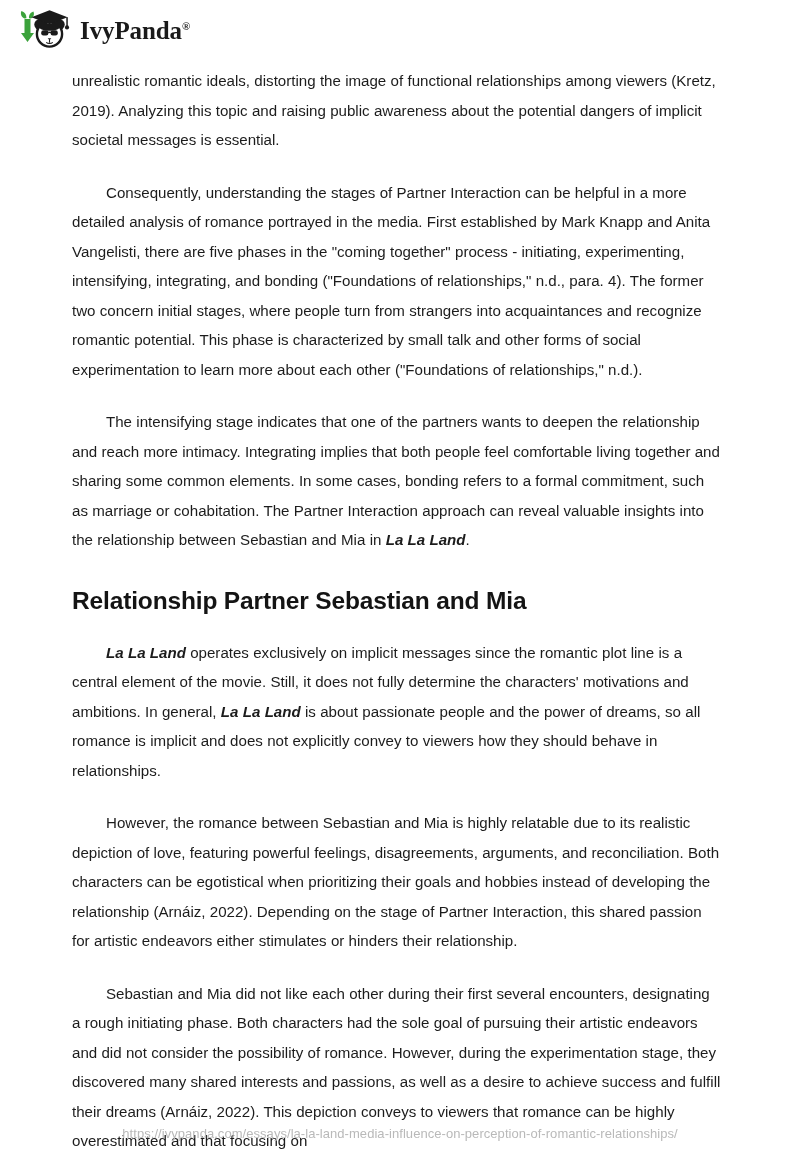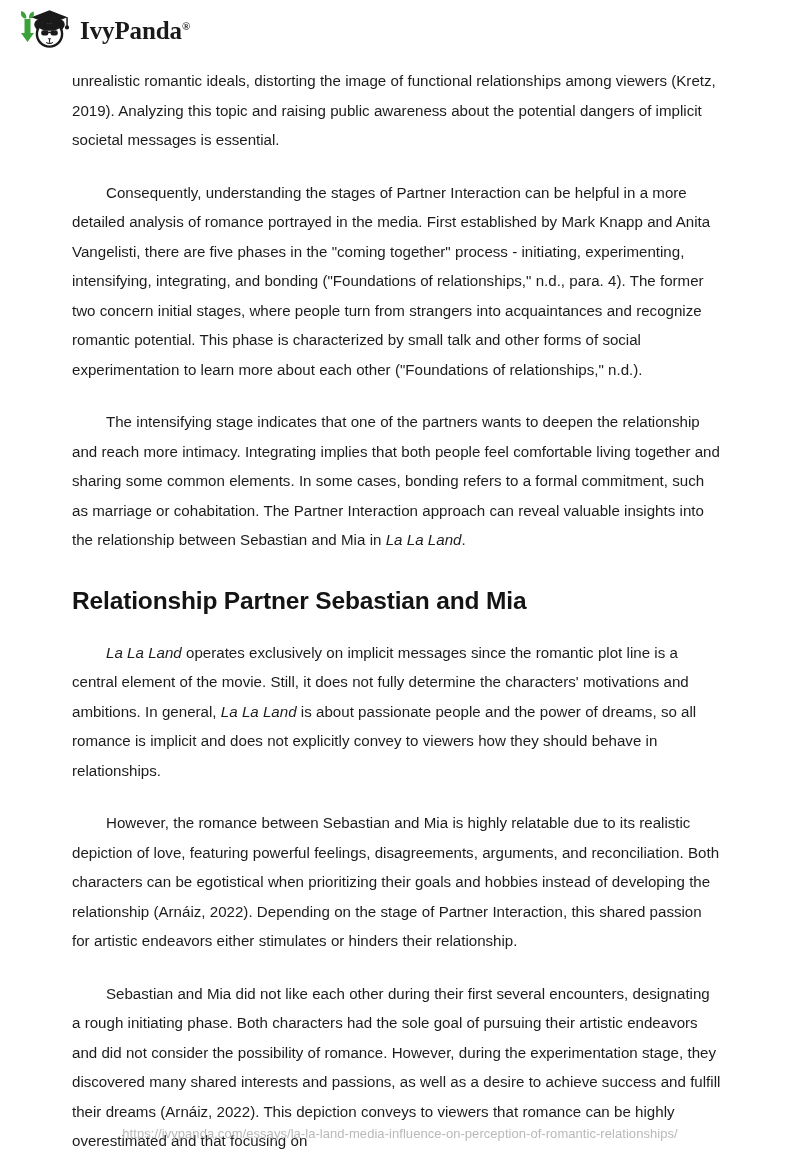--- a/index.html
+++ b/index.html
@@ -104,20 +104,21 @@
     margin: 30px 0 21px 0;
     font-size: 24.5px;
     line-height: 32px;
     font-weight: bold;
     color: #141414;
     letter-spacing: -0.15px;
   }
 
   em {
     font-style: italic;
+    font-weight: bold;
   }
 
   
   .page-footer {
     position: absolute;
     left: 0;
     bottom: 18px;
     width: 800px;
     text-align: center;
   }

